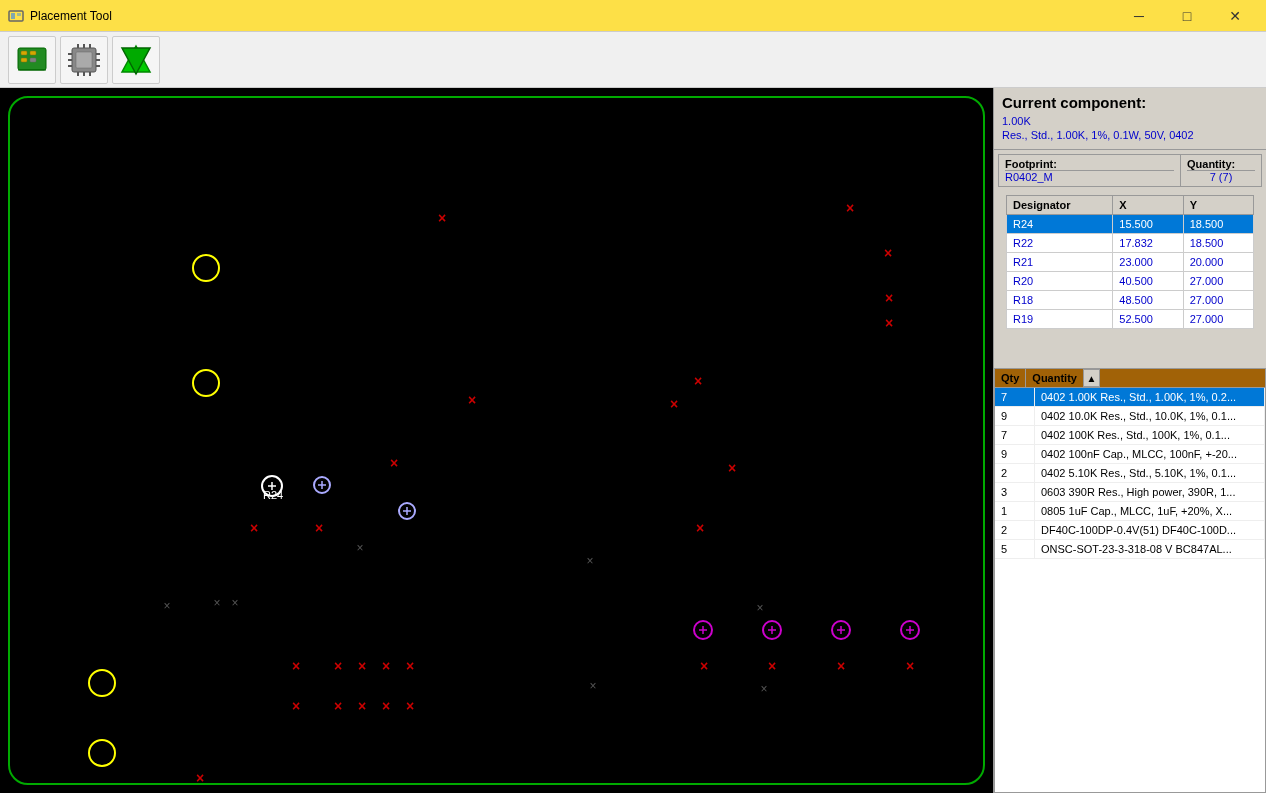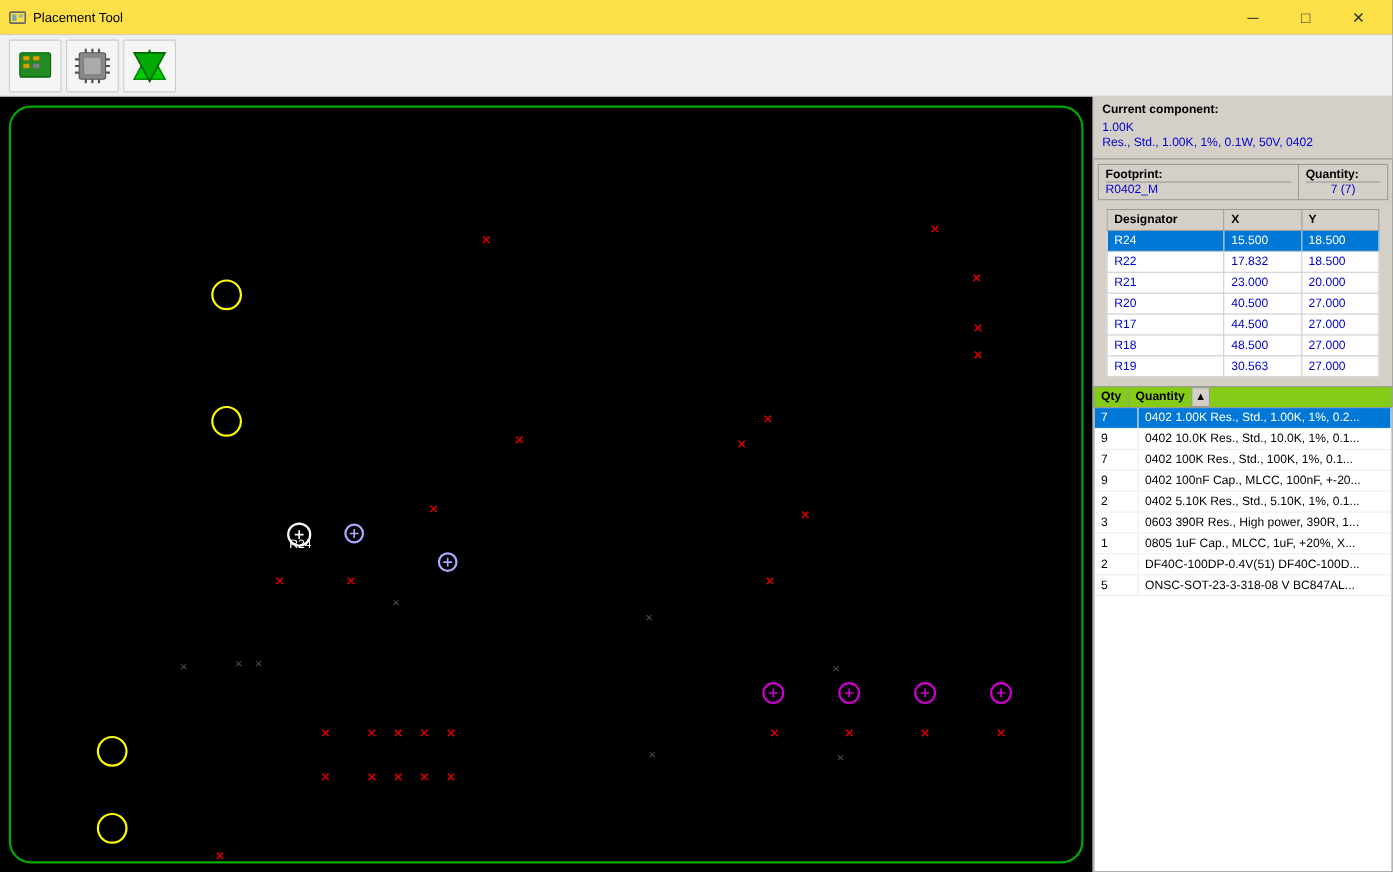--- a/index.html
+++ b/index.html
@@ -118,21 +118,21 @@
       flex-direction: column;
     }
 
     
     .component-info {
       background: #d4d0c8;
       padding: 6px 8px;
       border-bottom: 1px solid #999;
     }
     .component-info-label {
-      font-size: 11px;
+      font-size: 15px;
       color: #000;
       font-weight: bold;
       margin-bottom: 4px;
     }
     .component-info-value {
       font-size: 11px;
       color: #0000cc;
       margin-bottom: 2px;
     }
 
@@ -188,23 +188,24 @@
     
     .comp-list-section {
       flex: 1;
       display: flex;
       flex-direction: column;
       min-height: 0;
       margin-top: 4px;
     }
     .comp-list-header {
       display: flex;
-      background: #84cc16;
+      background: #a16207;
       border: 1px solid #999;
       border-bottom: none;
+      margin-top: 31px;
     }
     .comp-list-header-cell {
       padding: 3px 6px;
       font-size: 11px;
       font-weight: bold;
       color: #000;
       border-right: 1px solid #999;
     }
     .comp-list-header-cell:last-child { border-right: none; flex: 1; }
     .comp-list-body {
@@ -456,32 +457,27 @@
               <td style="color: rgb(0, 0, 204);">R21</td>
               <td class="coord-blue">23.000</td>
               <td class="coord-blue">20.000</td>
             </tr>
             <tr>
               <td style="color: rgb(0, 0, 204);">R20</td>
               <td class="coord-blue">40.500</td>
               <td class="coord-blue">27.000</td>
             </tr>
             <tr>
-              <td style="color: rgb(0, 0, 204);">R17</td>
-              <td class="coord-blue">44.500</td>
-              <td class="coord-blue">27.000</td>
-            </tr>
-            <tr>
               <td style="color: rgb(0, 0, 204);">R18</td>
               <td class="coord-blue">48.500</td>
               <td class="coord-blue">27.000</td>
             </tr>
             <tr>
               <td style="color: rgb(0, 0, 204);">R19</td>
-              <td class="coord-blue">30.563</td>
+              <td class="coord-blue">52.500</td>
               <td class="coord-blue">27.000</td>
             </tr>
           </tbody>
       </table>
     </div>
 
     <div class="comp-list-section">
       <div style="position:relative;">
         <div class="comp-list-header">
           <div class="comp-list-header-cell">Qty</div>

